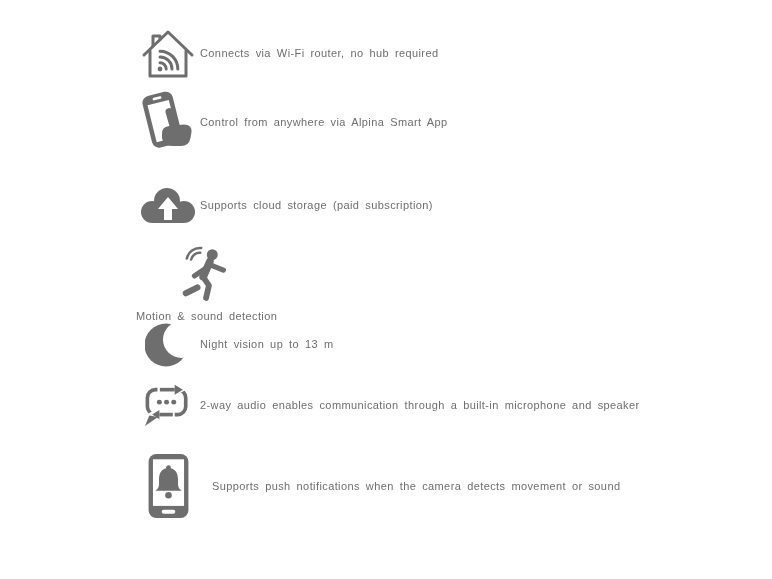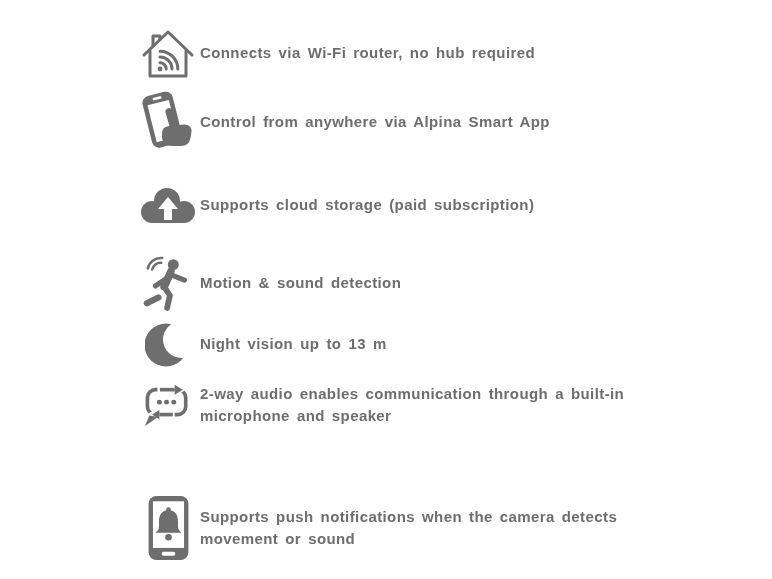--- a/index.html
+++ b/index.html
@@ -22,34 +22,34 @@
   .icon-box {
     flex: 0 0 64px;
     width: 64px;
     display: flex;
     align-items: center;
     justify-content: center;
     color: #6e6e6e;
   }
   .feature-label {
     color: #6e6e6e;
-    font-weight: bold;
-    font-size: 15px;
+    font-weight: normal;
+    font-size: 11px;
     letter-spacing: 0.4px;
     word-spacing: 2.5px;
     line-height: 22px;
     max-width: 474px;
   }
   .r1 { top: 21px; }
   .r2 { top: 90px; }
   .r3 { top: 173px; }
-  .r4 { top: 251px; }
+  .r4 { top: 241px; flex-direction: column; }
   .r5 { top: 312px; }
   .r6 { top: 373px; }
-  .r7 { top: 488px; height: 80px; }
+  .r7 { top: 446px; height: 80px; gap: 12px; }
 </style>
 </head>
 <body>
 
 <div class="canvas">
 
   <div class="feature-row r1">
     <div class="icon-box">
       <svg viewBox="0 0 54 50" width="54" height="50" aria-hidden="true">
         <g stroke="currentColor" stroke-width="3" fill="none" stroke-linecap="round" stroke-linejoin="round">

